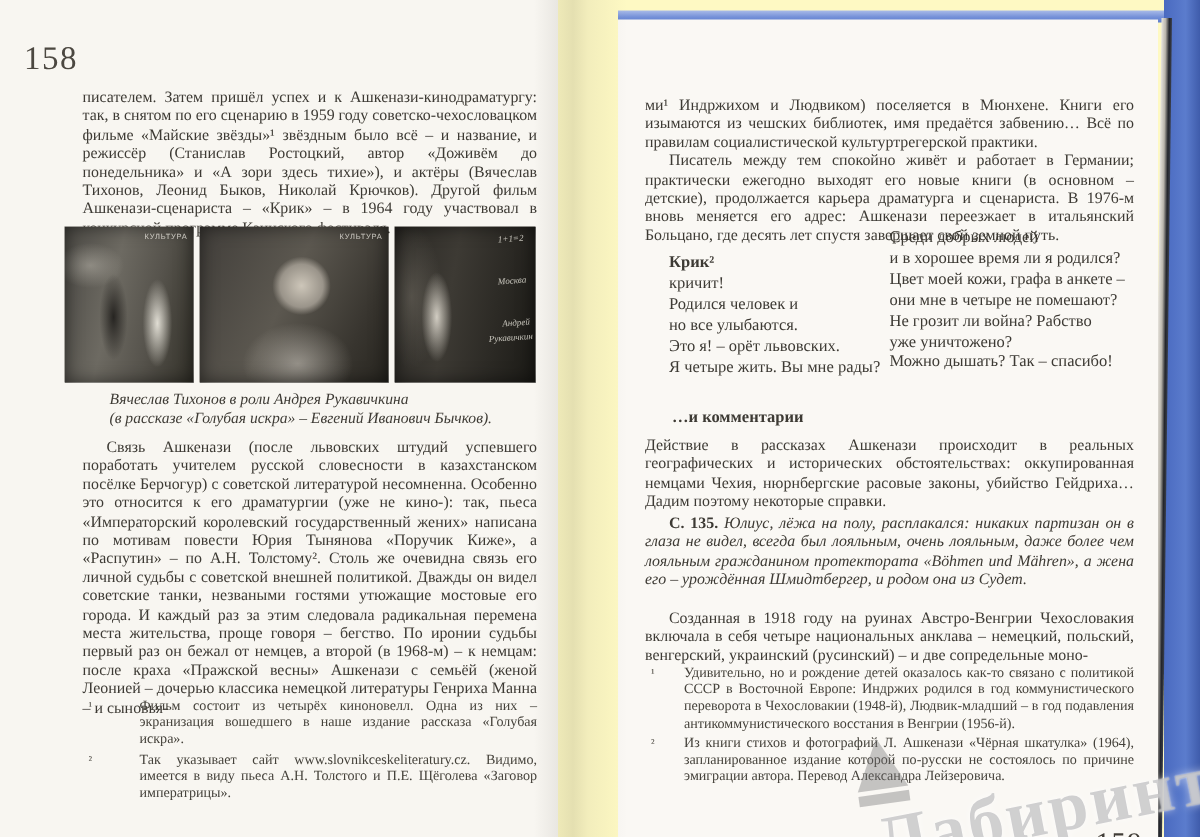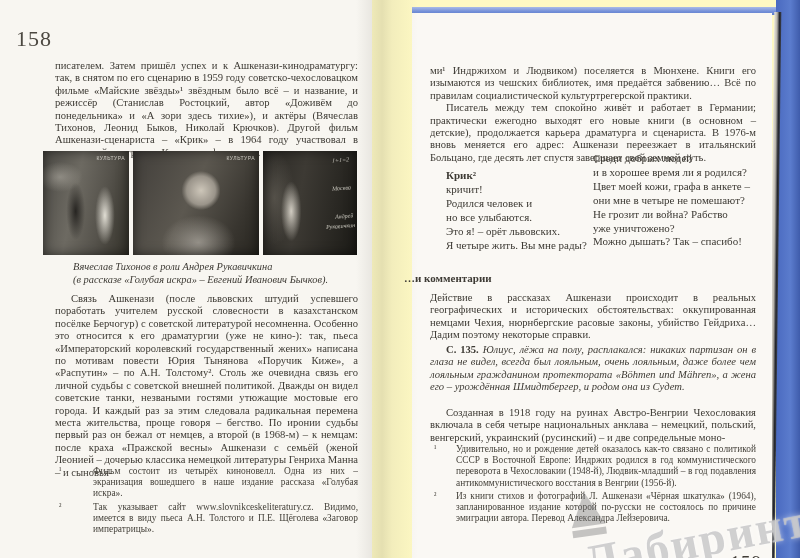--- a/index.html
+++ b/index.html
@@ -156,21 +156,21 @@
   <div class="abs poem" style="left:593px;top:152px;width:172px;">
     <div>Среди добрых людей</div>
     <div>и в хорошее время ли я родился?</div>
     <div>Цвет моей кожи, графа в анкете –</div>
     <div>они мне в четыре не помешают?</div>
     <div>Не грозит ли война? Рабство</div>
     <div>уже уничтожено?</div>
     <div>Можно дышать? Так – спасибо!</div>
   </div>
 
-  <div class="abs cmt-head" style="left:404px;top:272px;">…и комментарии</div>
+  <div class="abs cmt-head" style="left:448px;top:272px;">…и комментарии</div>
 
   <div class="abs body" style="left:430px;top:292px;width:326px;">Действие в рассказах Ашкенази происходит в реальных географических и исторических обстоятельствах: оккупированная немцами Чехия, нюрнбергские расовые законы, убийство Гейдриха… Дадим поэтому некоторые справки.</div>
 
   <div class="abs body indent" style="left:430px;top:344px;width:326px;">
     <span class="cmt-ref">С. 135.</span><span class="cmt-quote"> Юлиус, лёжа на полу, расплакался: никаких партизан он в глаза не видел, всегда был лояльным, очень лояльным, даже более чем лояльным гражданином протектората «Böhmen und Mähren», а жена его – урождённая Шмидтбергер, и родом она из Судет.</span>
   </div>
 
   <div class="abs body indent" style="left:430px;top:407px;width:326px;">Созданная в 1918 году на руинах Австро-Венгрии Чехословакия включала в себя четыре национальных анклава – немецкий, польский, венгерский, украинский (русинский) – и две сопредельные моно-</div>
 
   <div class="abs" style="left:430px;top:444px;width:326px;">

